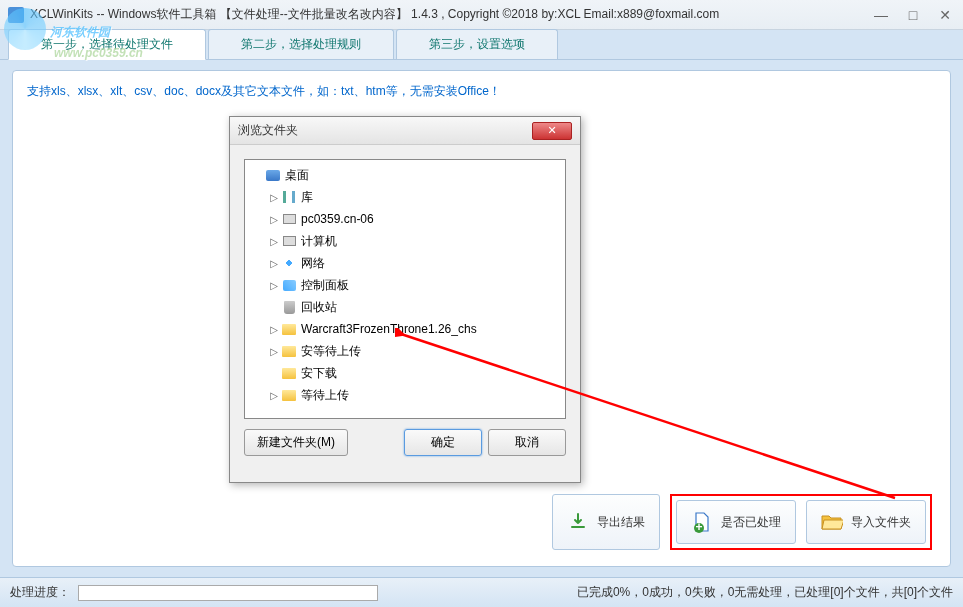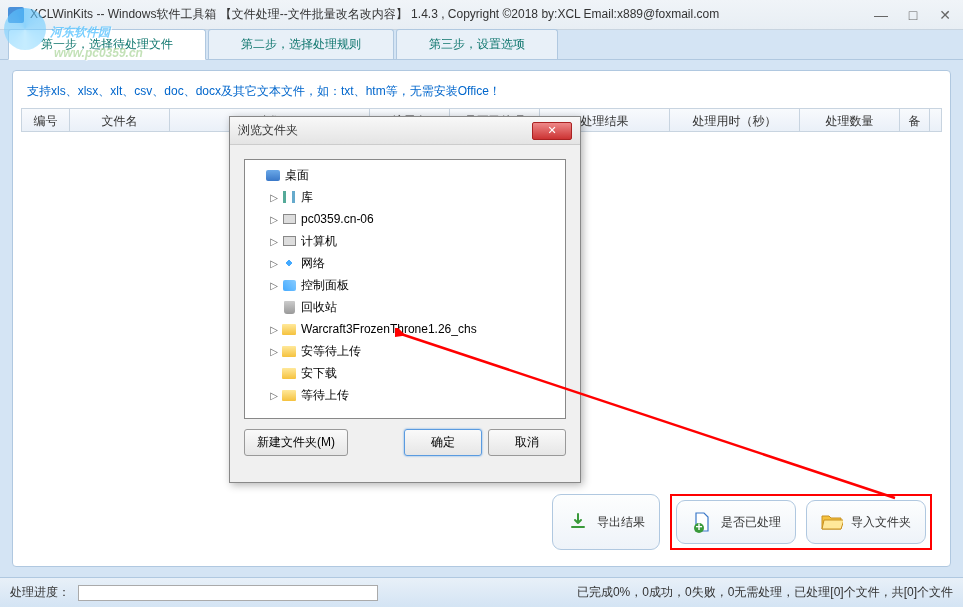--- a/index.html
+++ b/index.html
@@ -25,21 +25,21 @@
     .th:nth-child(2) { width: 100px; }
     .th:nth-child(3) { width: 200px; }
     .th:nth-child(4) { width: 80px; }
     .th:nth-child(5) { width: 90px; }
     .th:nth-child(6) { width: 130px; }
     .th:nth-child(7) { width: 130px; }
     .th:nth-child(8) { width: 100px; }
     .th:nth-child(9) { width: 30px; }
     
     .bottom-buttons { position: absolute; bottom: 16px; right: 18px; display: flex; gap: 10px; }
-    .big-btn { display: flex; align-items: center; gap: 8px; padding: 10px 14px; background: linear-gradient(#fdfefe, #eef3f9); border: 1px solid #b0c8e0; border-radius: 9px; cursor: pointer; color: #333; }
+    .big-btn { display: flex; align-items: center; gap: 8px; padding: 10px 14px; background: linear-gradient(#fdfefe, #eef3f9); border: 1px solid #b0c8e0; border-radius: 3px; cursor: pointer; color: #333; }
     .big-btn .ico { width: 22px; height: 22px; display: inline-flex; align-items: center; justify-content: center; }
     .red-box { border: 2px solid #ff0000; padding: 4px; display: flex; gap: 10px; }
     
     .statusbar { height: 30px; background: linear-gradient(#e8f0f8, #d4e4f4); border-top: 1px solid #b0c8e0; display: flex; align-items: center; padding: 0 10px; color: #333; }
     .progress-label { margin-right: 8px; }
     .progress-bar { width: 300px; height: 16px; border: 1px solid #aaa; background: #fff; }
     .status-text { margin-left: auto; }
     
     
     .dialog { position: absolute; left: 229px; top: 116px; width: 352px; background: #f0f0f0; border: 1px solid #888; box-shadow: 2px 2px 8px rgba(0,0,0,0.3); }
@@ -86,31 +86,20 @@
 
 <div class="tabs">
   <div class="tab active">第一步，选择待处理文件</div>
   <div class="tab">第二步，选择处理规则</div>
   <div class="tab">第三步，设置选项</div>
 </div>
 
 <div class="main">
   <div class="panel">
     <div class="hint">支持xls、xlsx、xlt、csv、doc、docx及其它文本文件，如：txt、htm等，无需安装Office！</div>
-    <div class="table-header">
-      <div class="th">编号</div>
-      <div class="th">文件名</div>
-      <div class="th">路径</div>
-      <div class="th">扩展名</div>
-      <div class="th">是否已处理</div>
-      <div class="th">处理结果</div>
-      <div class="th">处理用时（秒）</div>
-      <div class="th">处理数量</div>
-      <div class="th">备</div>
-    </div>
 
     <div class="bottom-buttons">
       <div class="big-btn">
         <span class="ico">
           <svg width="20" height="20" viewBox="0 0 20 20">
               <path d="M10 2v9m0 0l-3-3m3 3l3-3M4 15h12" stroke="#3a9a3a" stroke-width="2" fill="none" stroke-linecap="round"></path>
             </svg>
         </span>
         <span>导出结果</span>
       </div>

